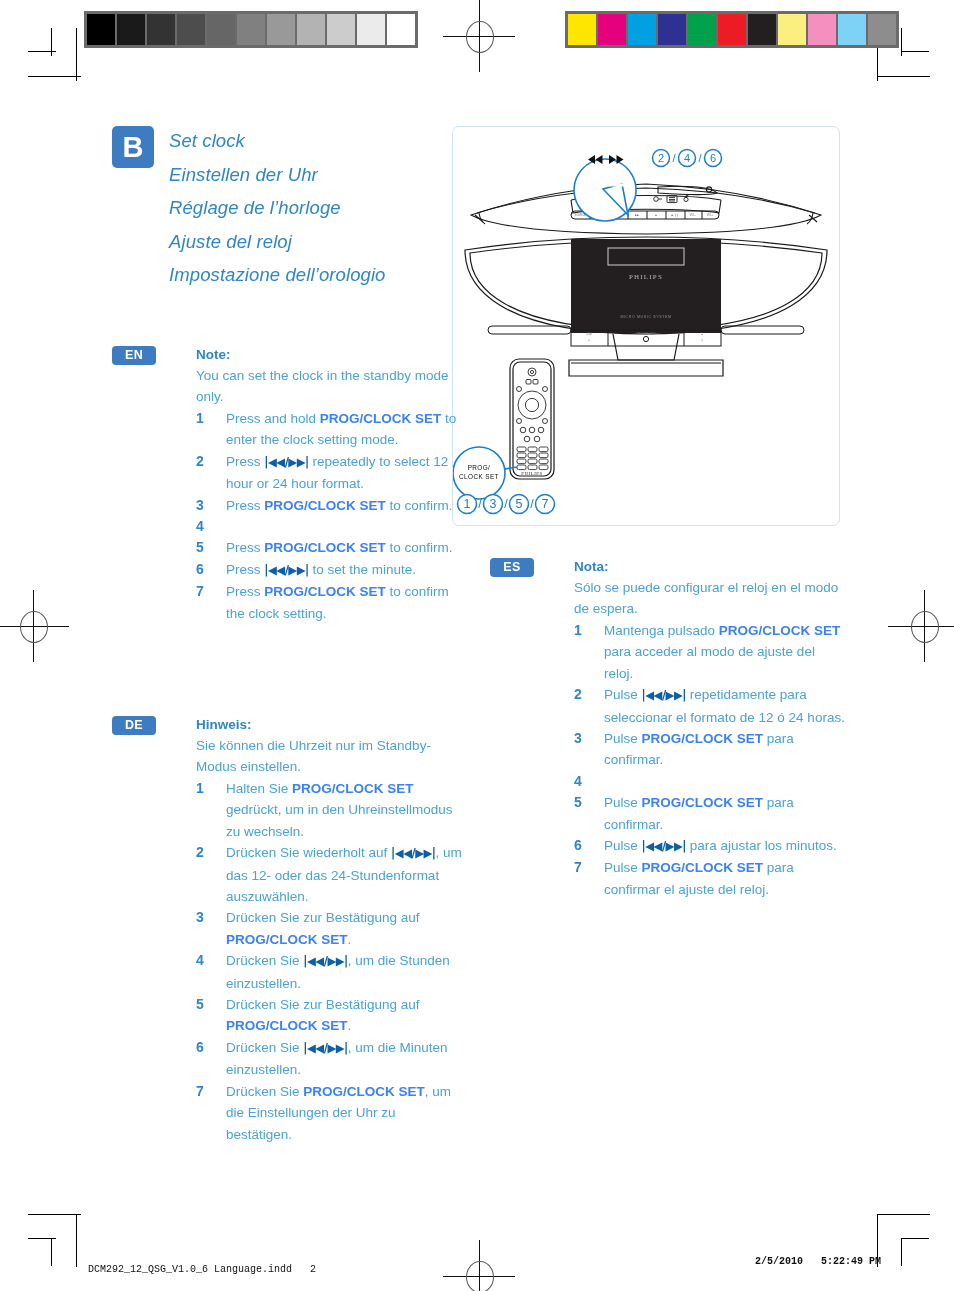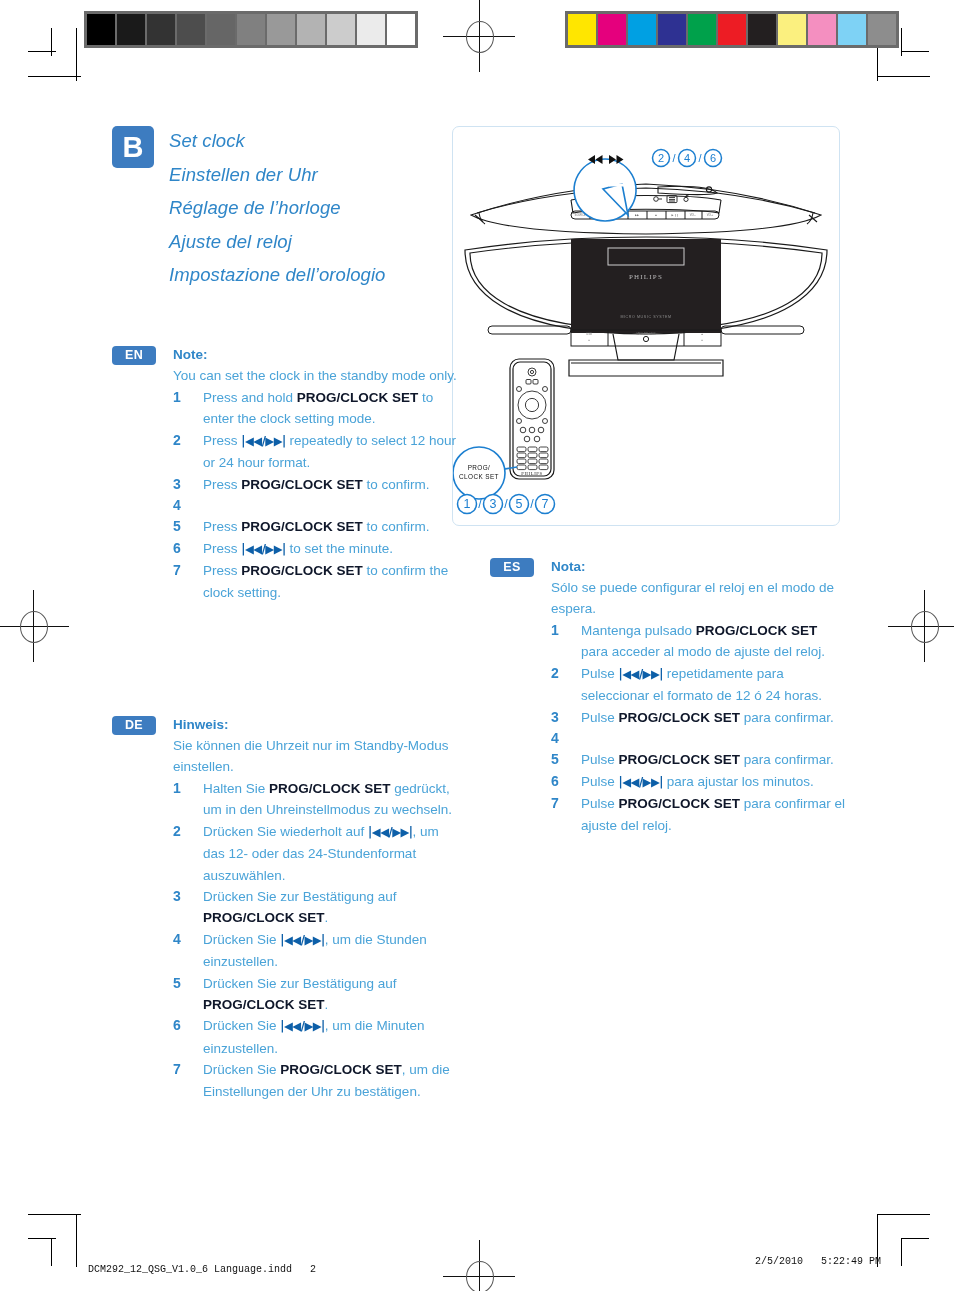--- a/index.html
+++ b/index.html
@@ -39,52 +39,52 @@
   }
 
   
   .langblock{position:absolute;width:350px;}
   .langtag{
     position:absolute;left:0;top:2px;width:44px;height:19px;
     background:#3d7cc0;border-radius:4px;color:#fff;
     font-size:12.5px;font-weight:bold;line-height:19px;text-align:center;
     letter-spacing:.4px;
   }
-  .langbody{margin-left:61px;}
+  .langbody{margin-left:84px;}
   .note-label{color:#2f86c8;font-size:13.5px;font-weight:bold;line-height:21px;}
   .note-text{color:#4aa3d8;font-size:13.5px;line-height:21px;}
   .steps{margin-top:1px;}
   .step{display:flex;margin-left:-1px;margin-bottom:0px;}
   .step .num{
     width:31px;flex:0 0 31px;color:#2f86c8;font-size:14px;font-weight:bold;
     line-height:21.4px;text-align:left;padding-left:1px;box-sizing:border-box;
   }
   .step .txt{color:#4aa3d8;font-size:13.5px;line-height:21.4px;flex:1;}
-  .step .txt b{color:#0f172a;font-weight:bold;}
+  .step .txt b{color:#3b82f6;font-weight:bold;}
   .sk{font-family:"DejaVu Sans", sans-serif;font-weight:bold;color:#0d5fa8;
       font-size:11.5px;letter-spacing:-.5px;}
 
   #en-block{left:112px;top:344px;}
   #de-block{left:112px;top:714px;}
   #es-block{left:490px;top:556px;width:356px;}
 
   
   .illus{
     position:absolute;left:452px;top:126px;width:388px;height:400px;
     border:1px solid #cfe3f2;border-radius:7px;background:#fff;box-sizing:border-box;
   }
   .illus svg{display:block;}
 
   
   .footer{
     position:absolute;left:0;top:1256px;width:954px;
     font-family:"Liberation Mono", monospace;font-size:10px;color:#111;
   }
   .footer .left{position:absolute;left:88px;top:8px;white-space:pre;}
-  .footer .right{position:absolute;left:755px;top:0;white-space:pre;}
+  .footer .right{position:absolute;left:755px;top:0;white-space:pre;font-weight:bold;}
 </style>
 </head>
 <body>
 
 <div class="page">
 
   <div class="crop" style="left:76px;top:28px;width:1px;height:53px;"></div>
   <div class="crop" style="left:28px;top:76px;width:53px;height:1px;"></div>
   <div class="crop" style="left:51px;top:28px;width:1px;height:28px;"></div>
   <div class="crop" style="left:28px;top:51px;width:28px;height:1px;"></div>

